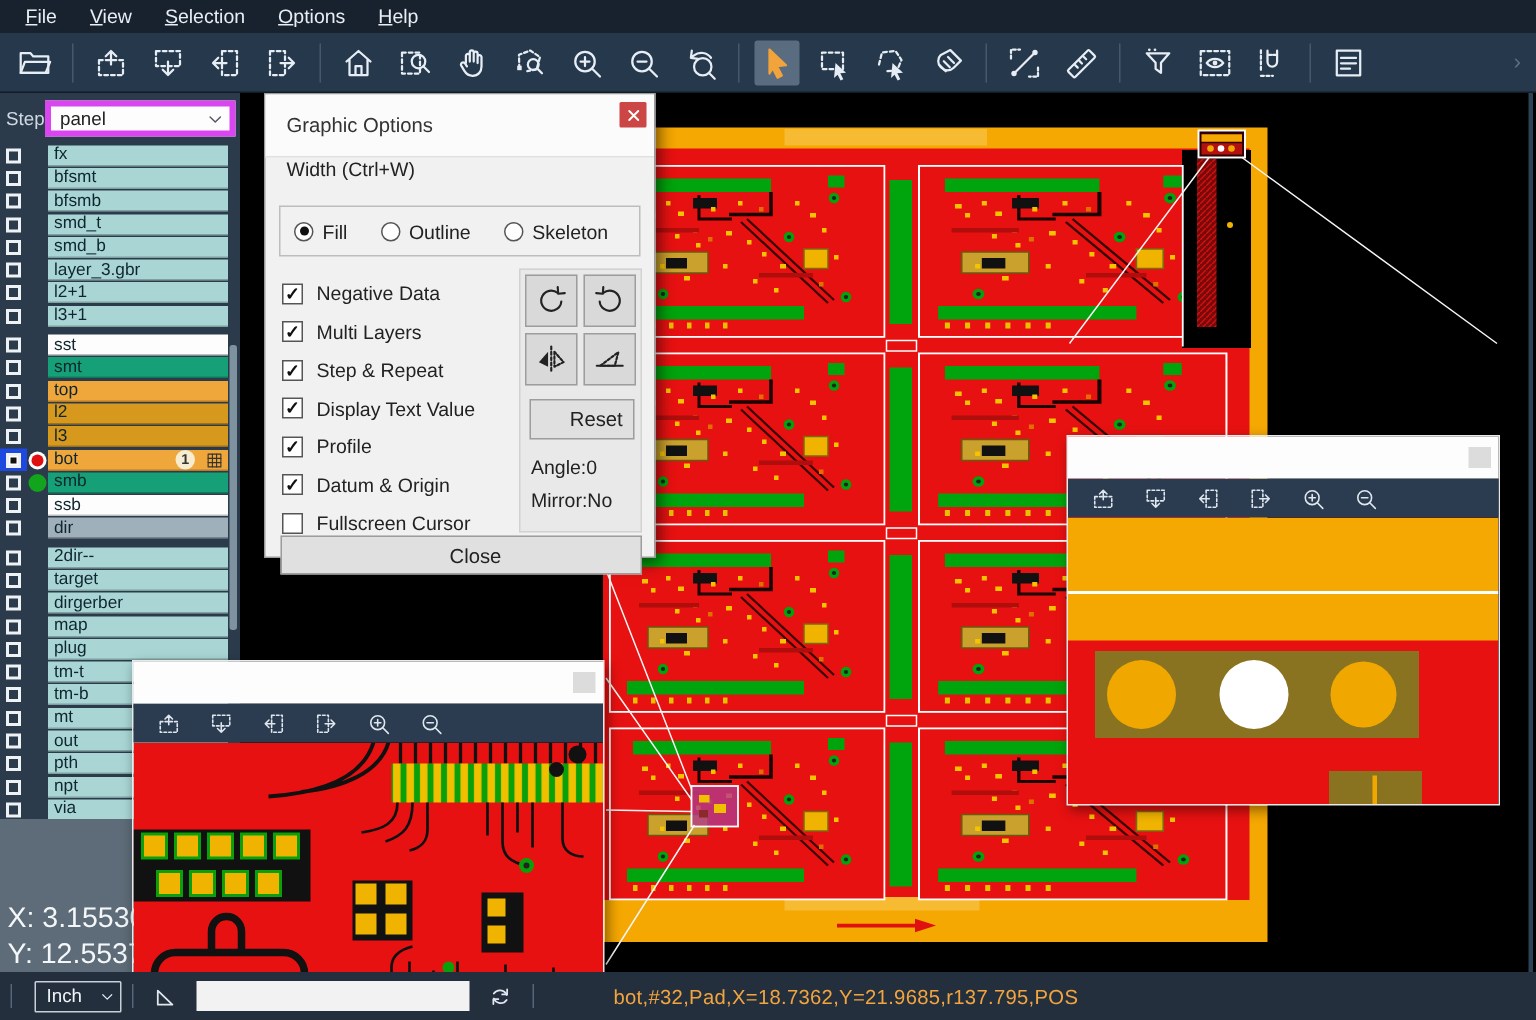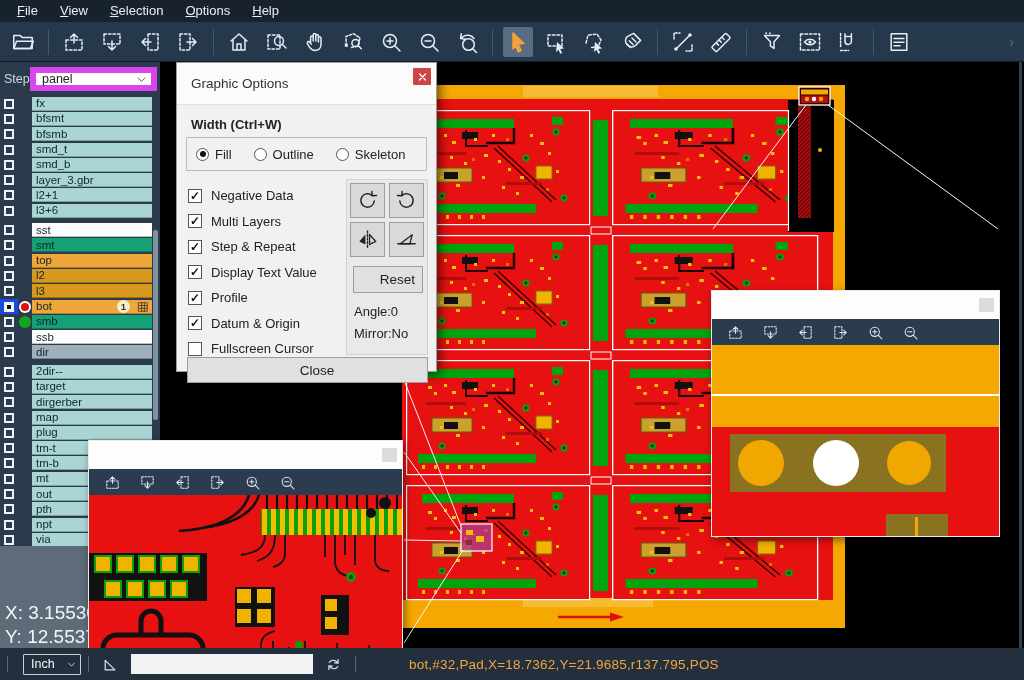--- a/index.html
+++ b/index.html
@@ -26,21 +26,21 @@
     stroke-width:1.5; stroke-linecap:round; stroke-linejoin:round; }
 
   
   #workspace { position:absolute; left:0; top:62px; width:1024px; height:586px; }
 
   
   #sidebar { position:absolute; left:0; top:0; width:160px; height:586px; background:#2b3b4b; z-index:5; }
   #step-row { position:absolute; left:0; top:2px; width:160px; height:30px; display:flex; align-items:center; }
   #step-label { color:#cfd9e2; font-size:12.5px; padding:0 4px; }
   #step-select { position:absolute; left:30px; right:3px; top:3px; height:24px; background:#fdfdfd;
-    border:6px solid #d946ef; display:flex; align-items:center; color:#222; font-size:12.5px; padding-left:6px; }
+    border:4px solid #d946ef; display:flex; align-items:center; color:#222; font-size:12.5px; padding-left:6px; }
   #step-select .chev { position:absolute; right:2px; width:15px; height:15px; color:#556; }
   #layer-list { position:absolute; left:0; top:34px; width:160px; }
   .layer-row { display:flex; align-items:center; height:15.3px; position:relative; }
   .layer-row.gap { margin-top:4px; }
   .lr-chk { width:18px; height:15.3px; display:flex; align-items:center; justify-content:center; }
   .lr-chk .box { width:10px; height:10px; border:2px solid #eef2f5; background:transparent; position:relative; }
   .layer-row.active .lr-chk { background:#1d49e0; }
   .layer-row.active .lr-chk .box { background:#fff; }
   .layer-row.active .lr-chk .box:after { content:""; position:absolute; left:1px; top:1px; width:4px; height:4px; background:#111; }
   .lr-dot { width:14px; height:15.3px; display:flex; align-items:center; justify-content:center; }
@@ -69,21 +69,21 @@
 
   
   #dialog { position:absolute; left:176px; top:0px; width:261px; height:310px; background:#f1f1f1;
     border:1px solid #9b9b9b; box-shadow:3px 4px 10px rgba(0,0,0,.55); z-index:30; }
   .dlg-title { height:42px; background:#fbfbfb; border-bottom:1px solid #e0e0e0; display:flex;
     align-items:center; padding-left:14px; position:relative; }
   .dlg-title span.t { font-size:13.5px; color:#333; }
   .dlg-close { position:absolute; right:5px; top:5px; width:18px; height:17px; background:#cd4646;
     color:#fff; padding:2.5px; border-radius:1px; }
   .dlg-body { position:relative; width:100%; height:282px; font-size:13px; color:#222; }
-  .dlg-width-label { position:absolute; left:14px; top:12px;font-weight:bold; }
+  .dlg-width-label { position:absolute; left:14px; top:0; }
   .dlg-radios { position:absolute; left:9px; right:9px; top:32px; height:34px; border:1px solid #bdbdbd;
     display:flex; align-items:center; padding-left:9px;text-align:right; }
   .dradio-item { display:flex; align-items:center; margin-right:22px; }
   .dradio { width:13px; height:13px; border:1px solid #555; border-radius:50%; background:#fff;
     margin-right:6px; position:relative; flex:0 0 auto; }
   .dradio.selected:after { content:""; position:absolute; left:2.5px; top:2.5px; width:6px; height:6px; border-radius:50%; background:#111; }
   .dlg-checks { position:absolute; left:11px; top:78px; }
   .dcheck-row { display:flex; align-items:center; height:25.5px; }
   .dcheck { width:14px; height:14px; border:1px solid #555; background:#fff; margin-right:9px;
     font-size:12px; line-height:13px; text-align:center; color:#111; flex:0 0 auto; }
@@ -402,21 +402,21 @@
             <div class="lr-bar c-cyan">
               <span>l2+1</span>
             </div>
           </div>
           <div class="layer-row">
             <div class="lr-chk">
               <div class="box"></div>
             </div>
             <div class="lr-dot"></div>
             <div class="lr-bar c-cyan">
-              <span>l3+6</span>
+              <span>l3+1</span>
             </div>
           </div>
           <div class="layer-row gap">
             <div class="lr-chk">
               <div class="box"></div>
             </div>
             <div class="lr-dot"></div>
             <div class="lr-bar c-white">
               <span>sst</span>
             </div>

